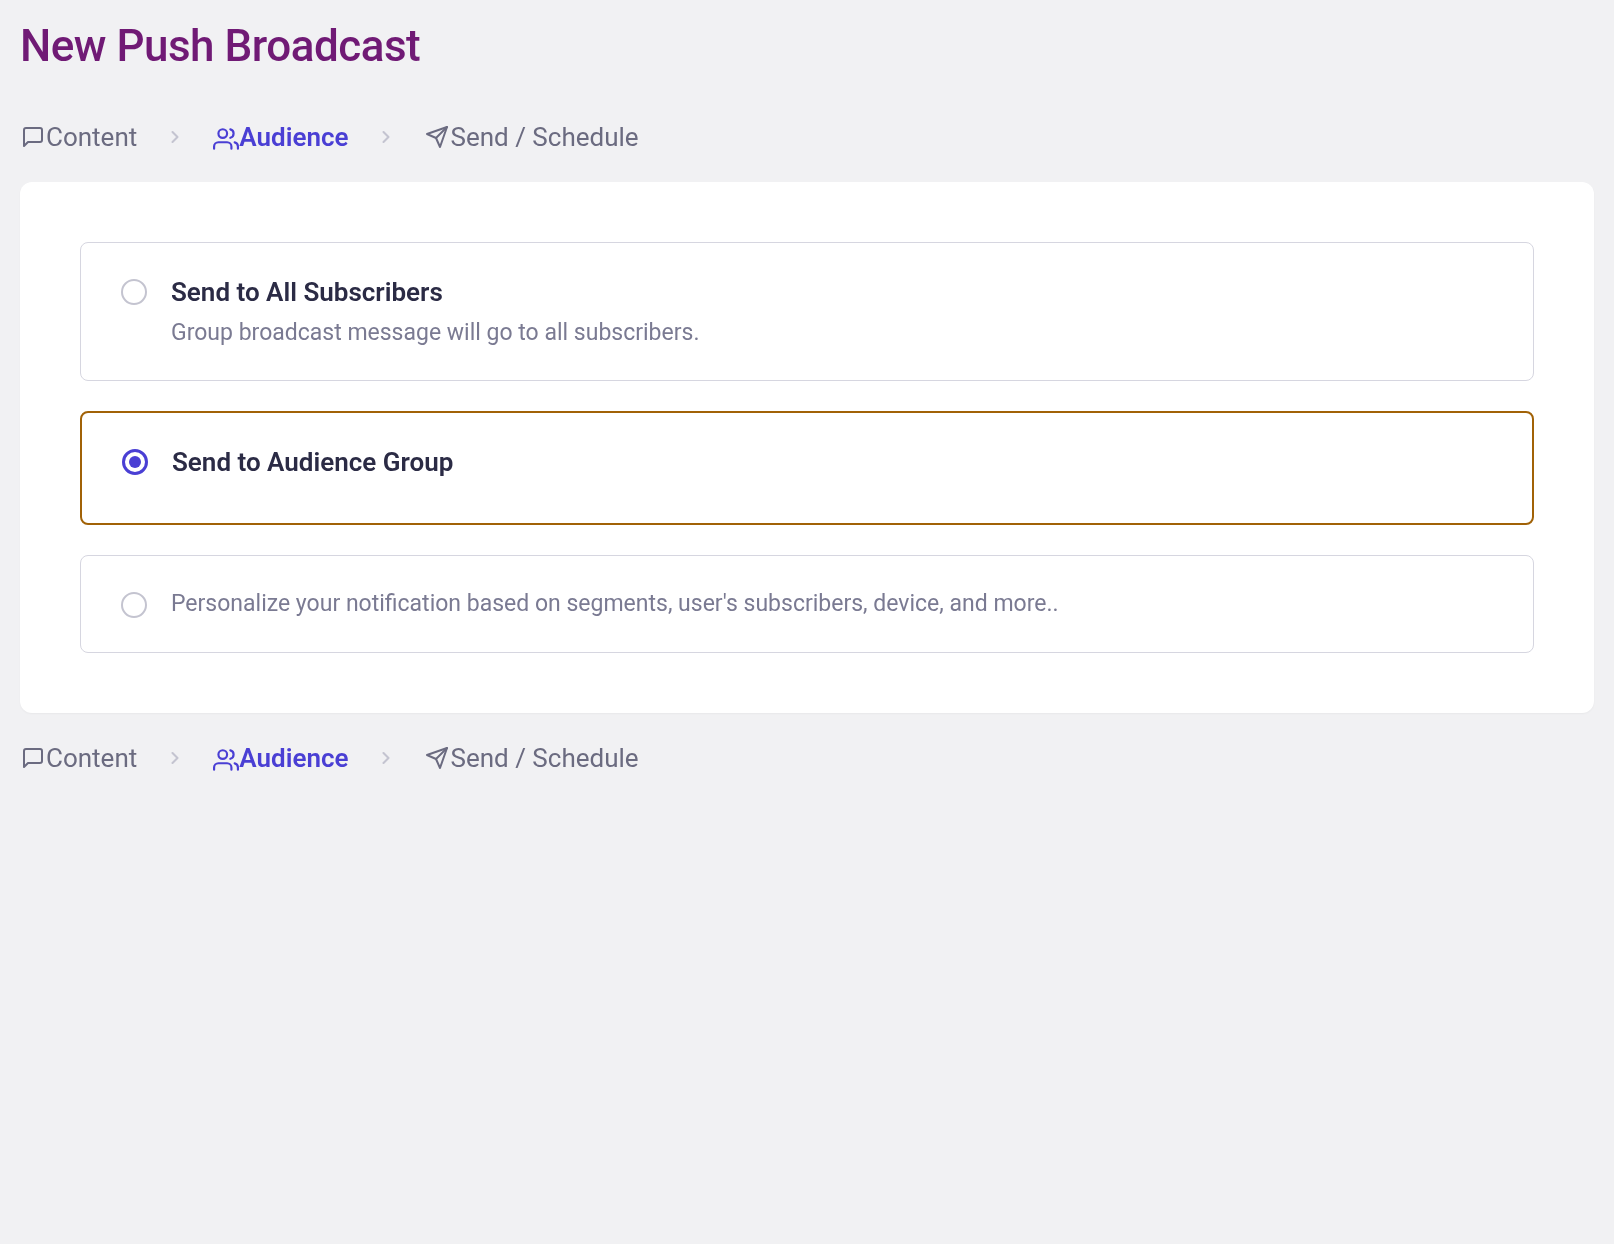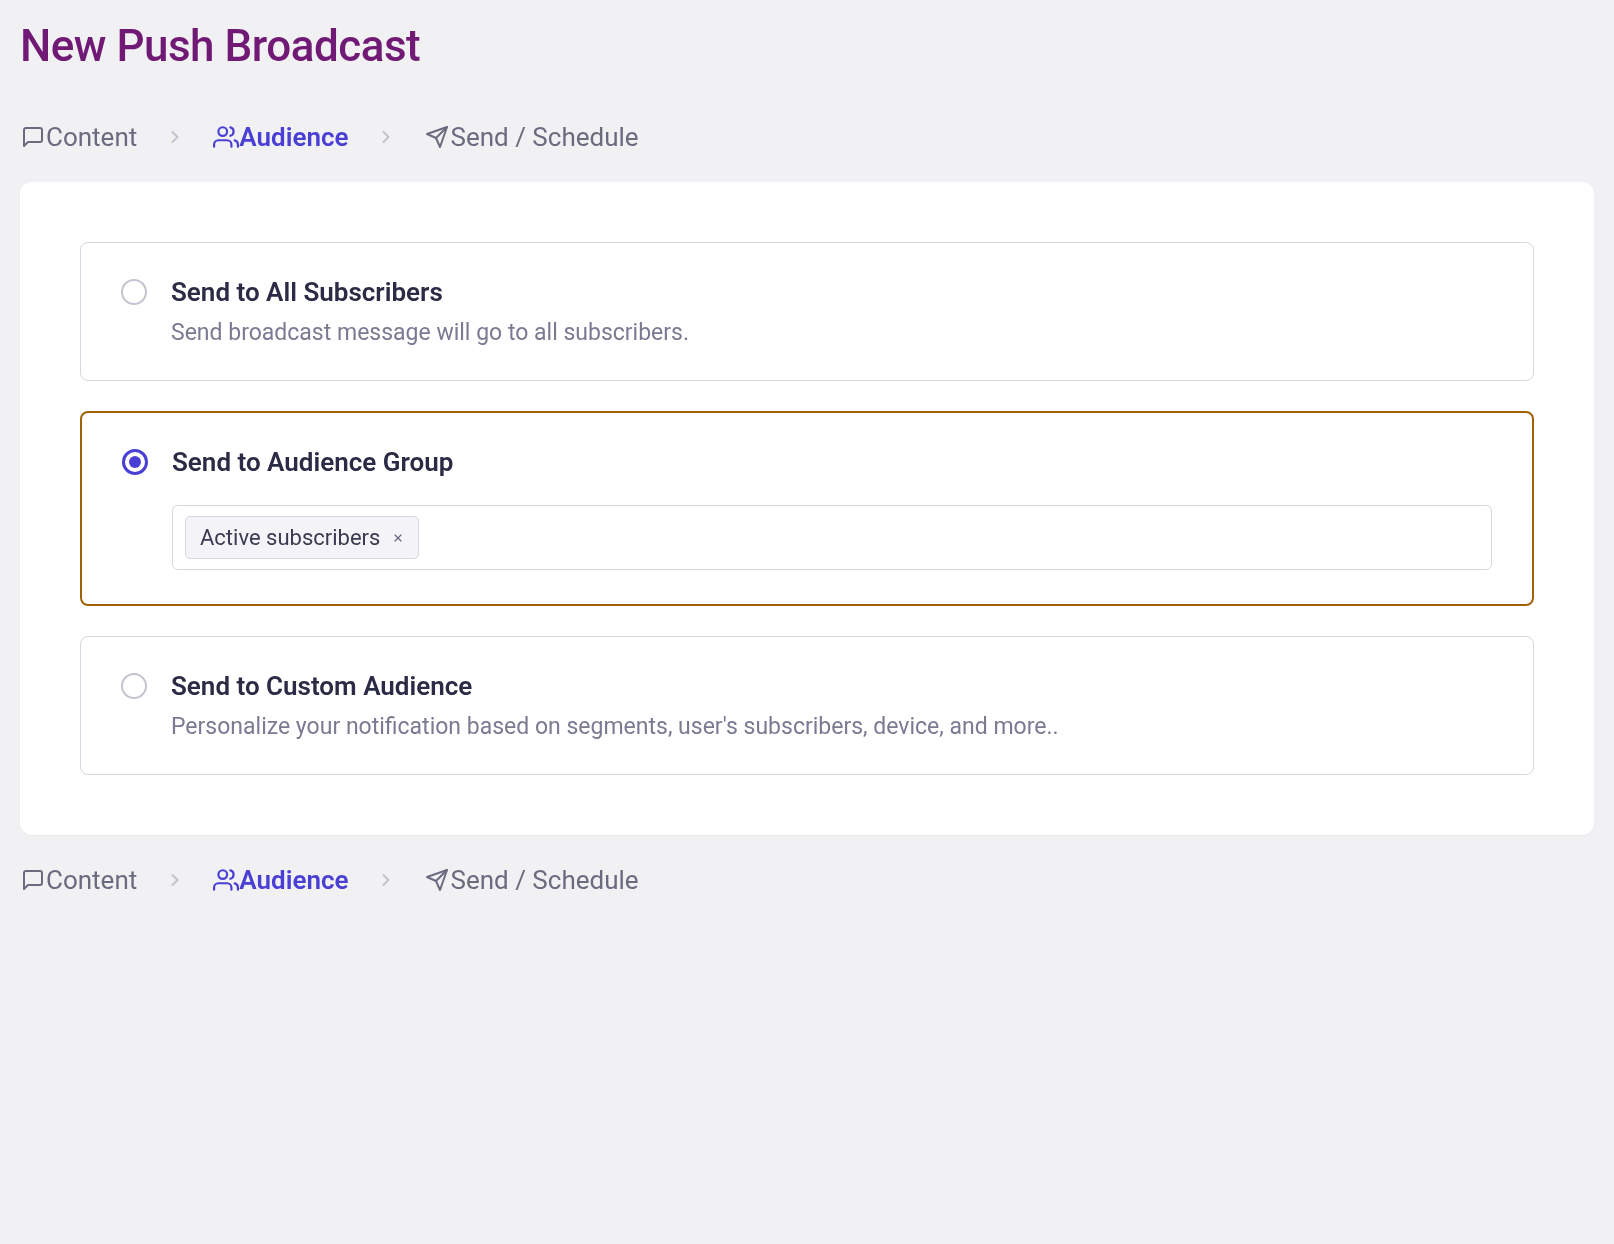--- a/index.html
+++ b/index.html
@@ -33,20 +33,21 @@
     .step-item {
       display: flex;
       align-items: center;
       font-size: 26px;
       color: #6b6b80;
       cursor: pointer;
     }
     .step-item.active {
       color: #4a3fd4;
       font-weight: 600;
+      align-items: flex-end;
     }
     .step-icon {
       width: 26px;
       height: 26px;
       display: inline-flex;
       align-items: center;
       justify-content: center;
     }
     .step-item.active .step-icon svg {
       stroke: #4a3fd4;
@@ -203,54 +204,42 @@
 
   <div class="card">
 
     <div class="option-box">
       <div class="option-header">
         <div class="radio-outer">
           
         </div>
         <div class="option-content">
           <div class="option-title">Send to All Subscribers</div>
-          <div class="option-desc">Send broadcast message will go to all subscribers.</div>
+          <div class="option-desc">Group broadcast message will go to all subscribers.</div>
         </div>
       </div>
     </div>
 
     <div class="option-box selected">
       <div class="option-header">
         <div class="radio-outer selected">
           <div class="radio-inner"></div>
         </div>
         <div class="option-content">
           <div class="option-title">Send to Audience Group</div>
-          <div class="tag-input">
-            <div class="tag">
-              <span>Active subscribers</span>
-              <span class="tag-remove">
-                <svg width="12" height="12" viewBox="0 0 24 24" fill="none" stroke="#6b6b80" stroke-width="2.5" stroke-linecap="round">
-                    <line x1="18" y1="6" x2="6" y2="18"></line>
-                    <line x1="6" y1="6" x2="18" y2="18"></line>
-                  </svg>
-              </span>
-            </div>
-          </div>
         </div>
       </div>
     </div>
 
     <div class="option-box">
       <div class="option-header">
         <div class="radio-outer">
           
         </div>
         <div class="option-content">
-          <div class="option-title">Send to Custom Audience</div>
           <div class="option-desc">Personalize your notification based on segments, user's subscribers, device, and more..</div>
         </div>
       </div>
     </div>
 
   </div>
 
   <div class="stepper bottom-stepper">
     <div class="step-item">
       <span class="step-icon">

